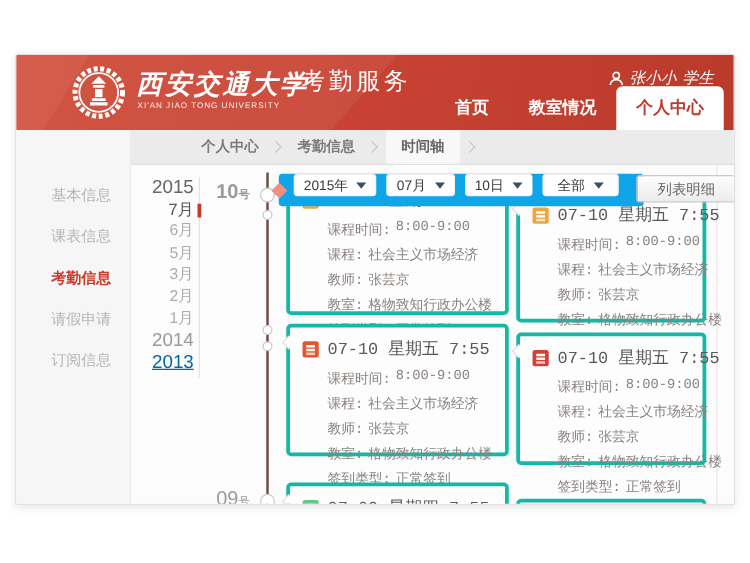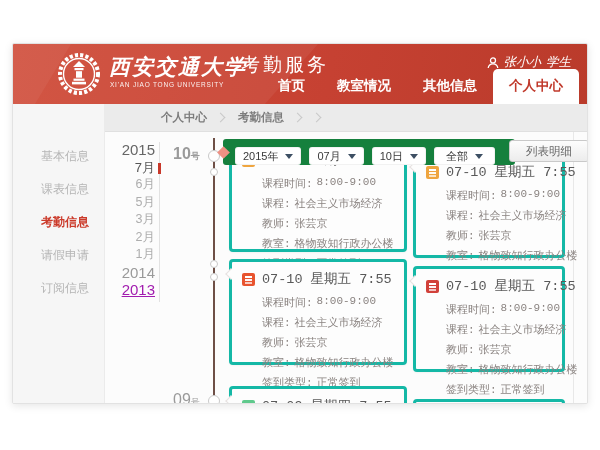--- a/index.html
+++ b/index.html
@@ -54,21 +54,21 @@
   .right-rail { position:absolute; left:560px; top:88px; bottom:0; width:1px; background:#e8e8e8; }
 
   
   .years { position:absolute; left:100px; top:97px; width:42px; display:flex;
            flex-direction:column; align-items:flex-end; }
   .years div { line-height:17.5px; cursor:pointer; white-space:nowrap;margin-left:32px; }
   .yr-major { font-size:15px; color:#666; }
   .yr-active { font-size:13px; color:#555; }
   .yr-month { font-size:12.5px; color:#adadad; }
   .yr-2014 { font-size:15px; color:#9a9a9a; }
-  .yr-2013 { font-size:15px; color:#a21caf;text-decoration:underline; }
+  .yr-2013 { font-size:15px; color:#0369a1;text-decoration:underline; }
   .rail-sep { position:absolute; left:146px; top:98px; height:160px; width:1px; background:#e2e2e2; }
   .rail-tick { position:absolute; left:145px; top:119px; width:3px; height:11px; background:#c8382a; }
 
   .day-label { position:absolute; color:#9a9a9a; white-space:nowrap; }
   .day-label .num { font-size:16px; }
   .day-label .suf { font-size:9px; }
   .day-10 { left:160px; top:101px;font-weight:bold; }
   .day-09 { left:160px; top:347px; }
 
   .tline { position:absolute; left:200px; top:94px; bottom:0; width:2px; background:#6e4f46; }
@@ -92,21 +92,21 @@
            white-space:nowrap; }
   .card0 { left:216px; top:96px;  width:178px; height:112px; }
   .card1 { left:400px; top:108px; width:152px; height:106px; }
   .card2 { left:216px; top:215px; width:178px; height:106px; }
   .card3 { left:400px; top:222px; width:152px; height:106px; }
   .card4 { left:216px; top:342px; width:178px; height:60px; }
   .card5 { left:400px; top:355px; width:152px; height:30px; }
 
   
   .filterbar { position:absolute; left:210px; top:95px; width:292px; height:26px;
-               background:#15803d; border-radius:3px; display:flex; align-items:flex-end;
+               background:#0ea5e9; border-radius:3px; display:flex; align-items:flex-start;
                gap:8px; padding-left:12px; z-index:6; }
   .filterbar::before { content:""; position:absolute; left:-4px; top:9px; width:9px; height:9px;
                        background:#ee9184; transform:rotate(45deg); }
   .pill { background:#fff; border-radius:3px; height:18px; display:flex; align-items:center;
           gap:7px; padding:0 8px; font-size:11px; color:#3a3a3a; cursor:pointer;
           box-shadow:inset 0 0 0 1px rgba(0,0,0,.05); }
   .caret { width:0; height:0; border-left:4px solid transparent;
            border-right:4px solid transparent; border-top:5px solid #3d4f63; }
   .list-btn { position:absolute; left:496px; top:96px; width:80px; height:22px; z-index:6;
               background:linear-gradient(#fdfdfd,#ececec); border:1px solid #c9c9c9;
@@ -142,38 +142,38 @@
           <circle cx="6" cy="3.4" r="2.5" fill="none" stroke="#fff" stroke-width="1.3"></circle>
           <path d="M1.2 11 C1.6 7.9 3.5 6.8 6 6.8 C8.5 6.8 10.4 7.9 10.8 11" fill="none" stroke="#fff" stroke-width="1.3"></path>
         </svg>
         <span>张小小</span>
         <span>学生</span>
       </div>
 
       <div class="nav">
         <div class="nav-item">首页</div>
         <div class="nav-item">教室情况</div>
-        <div class="nav-item">其他信息</div>
         <div class="nav-item active">个人中心</div>
       </div>
     </div>
 
     <div class="sidebar">
       <div class="side-item">基本信息</div>
       <div class="side-item">课表信息</div>
       <div class="side-item active">考勤信息</div>
       <div class="side-item">请假申请</div>
       <div class="side-item">订阅信息</div>
     </div>
 
     <div class="crumbbar">
       <span class="crumb">个人中心</span>
       <span class="crumb-sep"></span>
       <span class="crumb">考勤信息</span>
       <span class="crumb-sep"></span>
+      <span class="crumb current">时间轴</span>
       <span class="crumb-sep"></span>
     </div>
 
     <div class="main"></div>
     <div class="right-rail"></div>
 
     <div class="years">
       <div class="yr-major">2015</div>
       <div class="yr-active">7月</div>
       <div class="yr-month">6月</div>

